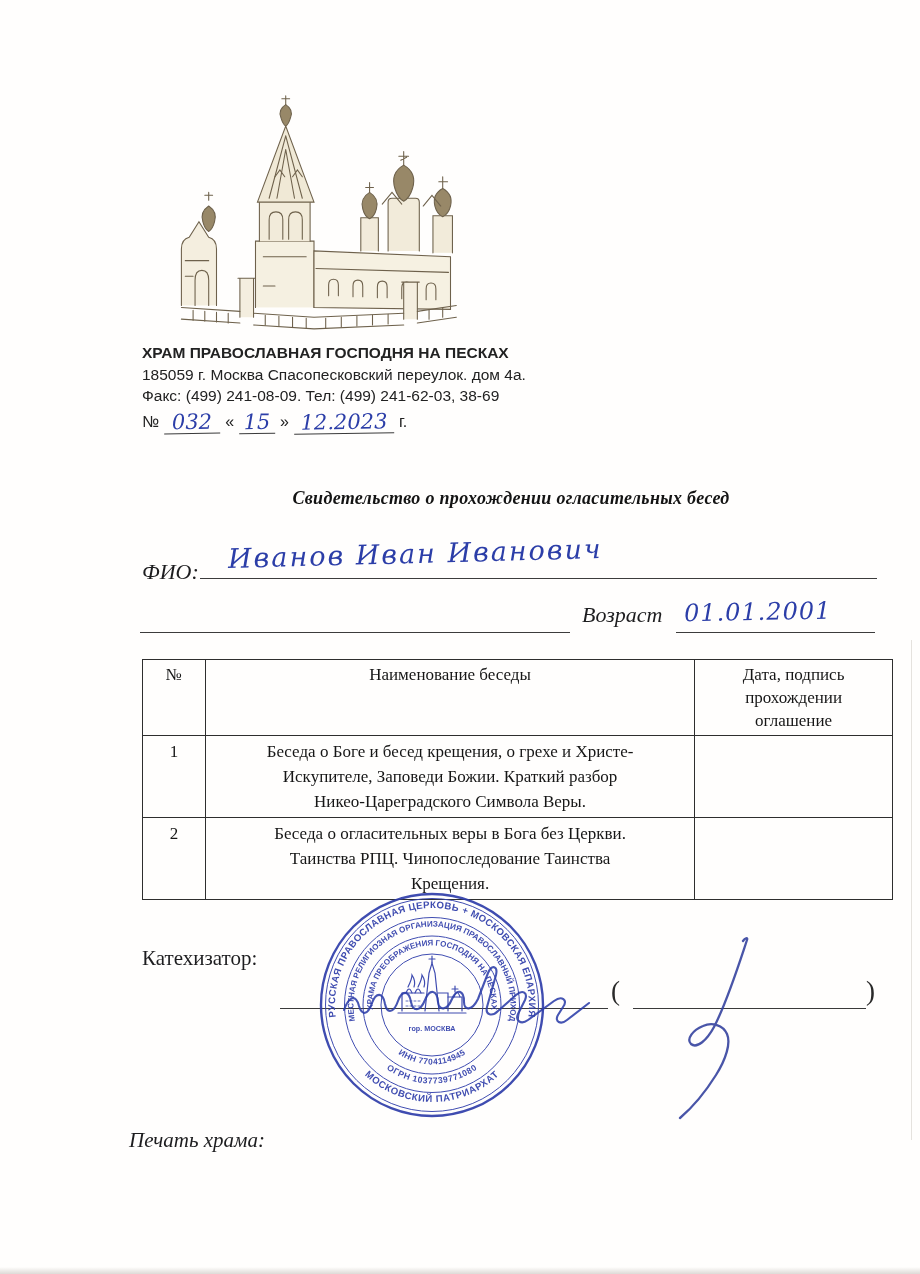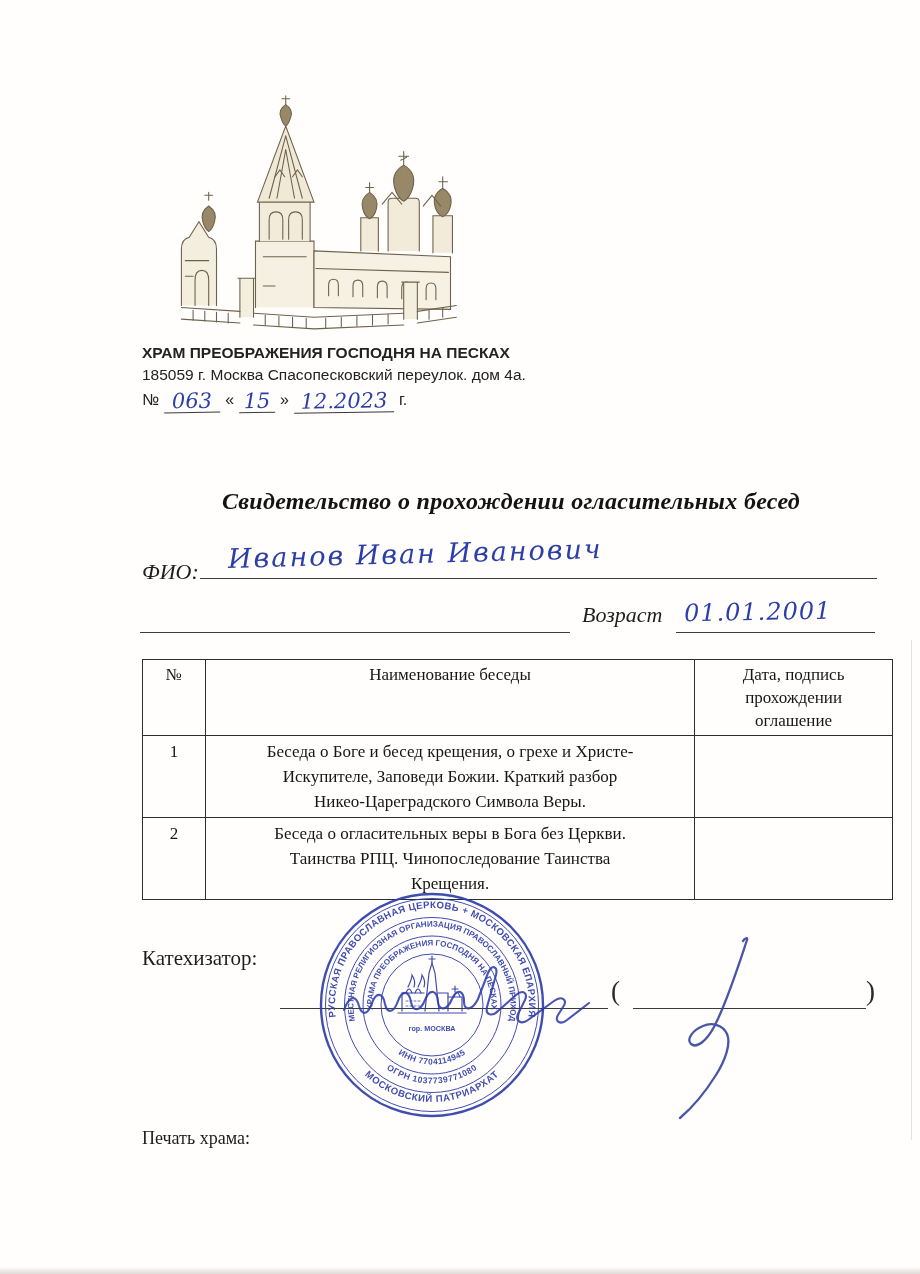--- a/index.html
+++ b/index.html
@@ -19,21 +19,21 @@
   .hw{color:#2c3ea8;font-family:"DejaVu Serif",serif;font-style:italic;}
   .hw-cell{
     display:inline-block;border-bottom:1.5px solid #3a3a3a;text-align:center;
     font-size:21px;line-height:20px;padding:0 2px 1px 2px;margin:0 5px;
     transform:rotate(-1deg);
   }
   .num-line .plain{padding-bottom:2px;}
   
   .doc-title{
     position:absolute;left:142px;top:488px;width:738px;text-align:center;
-    font-size:24px;font-weight:bold;font-style:italic;letter-spacing:.3px;color:#131313;
+    font-size:18px;font-weight:bold;font-style:italic;letter-spacing:.3px;color:#131313;
   }
   .fio-label{position:absolute;left:142px;top:548px;font-size:22px;font-style:italic;margin-top:11px;}
   .fio-underline{position:absolute;left:200px;top:556px;width:677px;height:22px;border-bottom:1.5px solid #3c3c3c;}
   .fio-value{
     position:absolute;left:228px;top:538px;font-size:27px;letter-spacing:2px;
     transform:rotate(-1.5deg);white-space:nowrap;
   }
   .age-underline-1{position:absolute;left:140px;top:610px;width:430px;height:22px;border-bottom:1.5px solid #3c3c3c;}
   .age-label{position:absolute;left:582px;top:602px;font-size:22px;font-style:italic;}
   .age-underline-2{position:absolute;left:676px;top:610px;width:199px;height:22px;border-bottom:1.5px solid #3c3c3c;}
@@ -51,21 +51,21 @@
   table.talks .body-row td{line-height:25px;}
   .cell-pre{white-space:pre-line;}
   
   .catechist-label{position:absolute;left:142px;top:946px;font-size:21px;}
   .cat-underline-1{position:absolute;left:280px;top:986px;width:328px;height:22px;border-bottom:1.5px solid #3a3a3a;}
   .paren-open{position:absolute;left:611px;top:976px;font-size:27px;color:#2a2a2a;}
   .cat-underline-2{position:absolute;left:633px;top:986px;width:233px;height:22px;border-bottom:1.5px solid #3a3a3a;}
   .paren-close{position:absolute;left:866px;top:976px;font-size:27px;color:#2a2a2a;}
   .stamp{position:absolute;left:316px;top:889px;width:232px;height:232px;opacity:.92;}
   .sig-overlay{position:absolute;left:0;top:0;width:920px;height:1274px;pointer-events:none;}
-  .seal-label{position:absolute;left:142px;top:1128px;font-size:18px;}
+  .seal-label{position:absolute;left:129px;top:1128px;font-size:21px;font-style:italic;}
   .page-bottom-shade{position:absolute;left:0;bottom:0;width:100%;height:7px;
     background:linear-gradient(#ffffff00,#dddad6);}
   .scan-edge{position:absolute;left:911px;top:640px;width:1px;height:500px;background:#cfcac4;opacity:.55;}
 </style>
 </head>
 <body>
 
 <div class="page">
 
   <svg class="etching" viewBox="0 0 320 252">
@@ -114,25 +114,26 @@
         <path d="M84,238 V198 h14 V238 M82,198 h18" fill="#f3eddc"></path>
         <path d="M252,240 V202 h14 V240 M250,202 h18" fill="#f3eddc"></path>
         <path d="M24,228 L84,232 M98,234 L160,238 M160,238 L252,234 M266,232 L306,226"></path>
         <path d="M24,240 L84,244 M98,246 L160,250 M160,250 L252,246 M266,244 L306,238"></path>
         <path d="M36,241 v-10 M48,242 v-10 M60,243 v-10 M72,244 v-10 M110,246 v-10 M124,247 v-10 M138,248 v-10 M152,249 v-10 M172,249 v-10 M188,248 v-10 M204,247 v-10 M220,246 v-10 M236,245 v-10 M278,240 v-10 M292,238 v-10"></path>
       </g>
     </g>
   </svg>
 
   <div class="letterhead">
-    <div class="org">ХРАМ ПРЕОБРАЖЕНИЯ ГОСПОДНЯ НА ПЕСКАХ</div>
+    <div class="org">ХРАМ ПРАВОСЛАВНАЯ ГОСПОДНЯ НА ПЕСКАХ</div>
     <div>185059 г. Москва Спасопесковский переулок. дом 4а.</div>
+    <div>Факс: (499) 241-08-09. Тел: (499) 241-62-03, 38-69</div>
     <div class="num-line">
       <span class="plain">№</span>
-      <span class="hw hw-cell" style="min-width:52px">063</span>
+      <span class="hw hw-cell" style="min-width:52px">032</span>
       <span class="plain">«</span>
       <span class="hw hw-cell" style="min-width:32px">15</span>
       <span class="plain">»</span>
       <span class="hw hw-cell" style="min-width:96px">12.2023</span>
       <span class="plain">г.</span>
     </div>
   </div>
 
   <div class="doc-title">Свидетельство о прохождении огласительных бесед</div>
 

